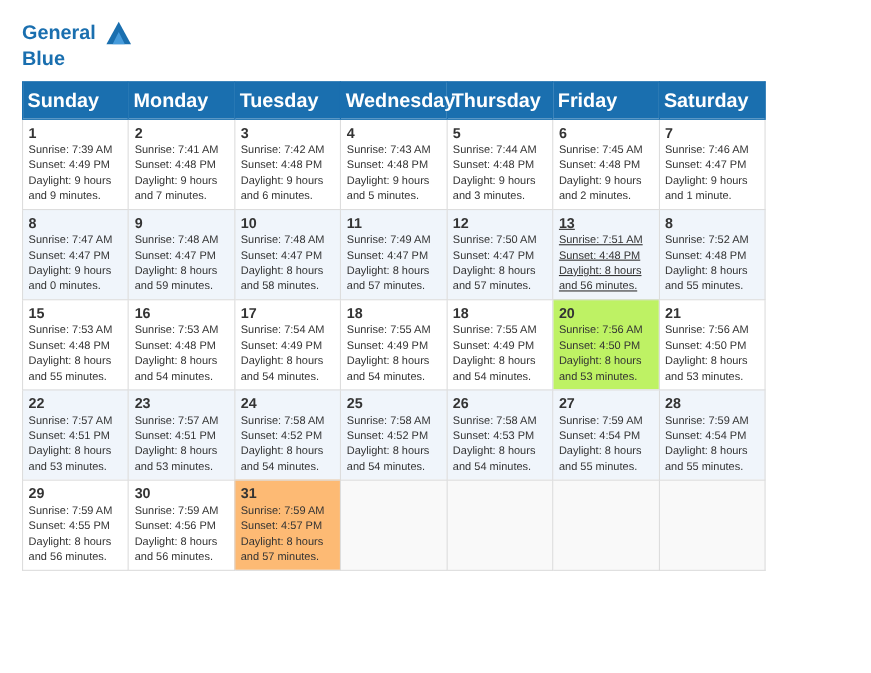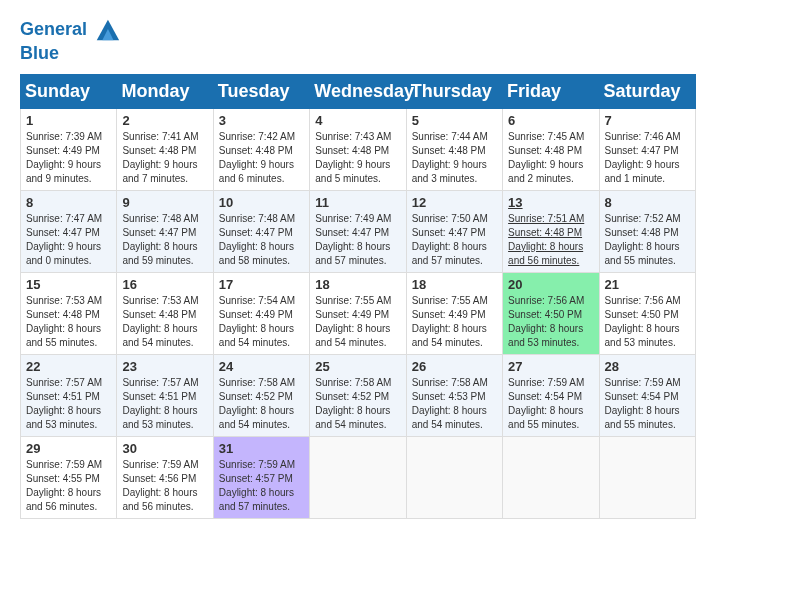--- a/index.html
+++ b/index.html
@@ -211,21 +211,21 @@
             <div class="day-info">Sunrise: 7:54 AM<br>Sunset: 4:49 PM<br>Daylight: 8 hours and 54 minutes.</div>
           </td>
           <td style="background: rgb(255, 255, 255);">
             <span class="day-number">18</span>
             <div class="day-info">Sunrise: 7:55 AM<br>Sunset: 4:49 PM<br>Daylight: 8 hours and 54 minutes.</div>
           </td>
           <td style="background: rgb(255, 255, 255);">
             <span class="day-number">18</span>
             <div class="day-info">Sunrise: 7:55 AM<br>Sunset: 4:49 PM<br>Daylight: 8 hours and 54 minutes.</div>
           </td>
-          <td style="background: #86efac;">
+          <td style="background: #bef264;">
             <span class="day-number">20</span>
             <div class="day-info">Sunrise: 7:56 AM<br>Sunset: 4:50 PM<br>Daylight: 8 hours and 53 minutes.</div>
           </td>
           <td style="background: rgb(255, 255, 255);">
             <span class="day-number">21</span>
             <div class="day-info">Sunrise: 7:56 AM<br>Sunset: 4:50 PM<br>Daylight: 8 hours and 53 minutes.</div>
           </td>
         </tr>
         <tr>
           <td style="background: rgb(240, 245, 251);">
@@ -259,21 +259,21 @@
         </tr>
         <tr>
           <td style="background: rgb(255, 255, 255);">
             <span class="day-number">29</span>
             <div class="day-info">Sunrise: 7:59 AM<br>Sunset: 4:55 PM<br>Daylight: 8 hours and 56 minutes.</div>
           </td>
           <td style="background: rgb(255, 255, 255);">
             <span class="day-number">30</span>
             <div class="day-info">Sunrise: 7:59 AM<br>Sunset: 4:56 PM<br>Daylight: 8 hours and 56 minutes.</div>
           </td>
-          <td style="background: #c4b5fd; margin-left: 40px;">
+          <td style="background: #fdba74; margin-left: 40px;">
             <span class="day-number">31</span>
             <div class="day-info">Sunrise: 7:59 AM<br>Sunset: 4:57 PM<br>Daylight: 8 hours and 57 minutes.</div>
           </td>
           <td class="empty-cell" style="background: rgb(249, 249, 249);"></td>
           <td class="empty-cell" style="background: rgb(249, 249, 249);"></td>
           <td class="empty-cell" style="background: rgb(249, 249, 249);"></td>
           <td class="empty-cell" style="background: rgb(249, 249, 249);"></td>
         </tr>
       </tbody>
   </table>

